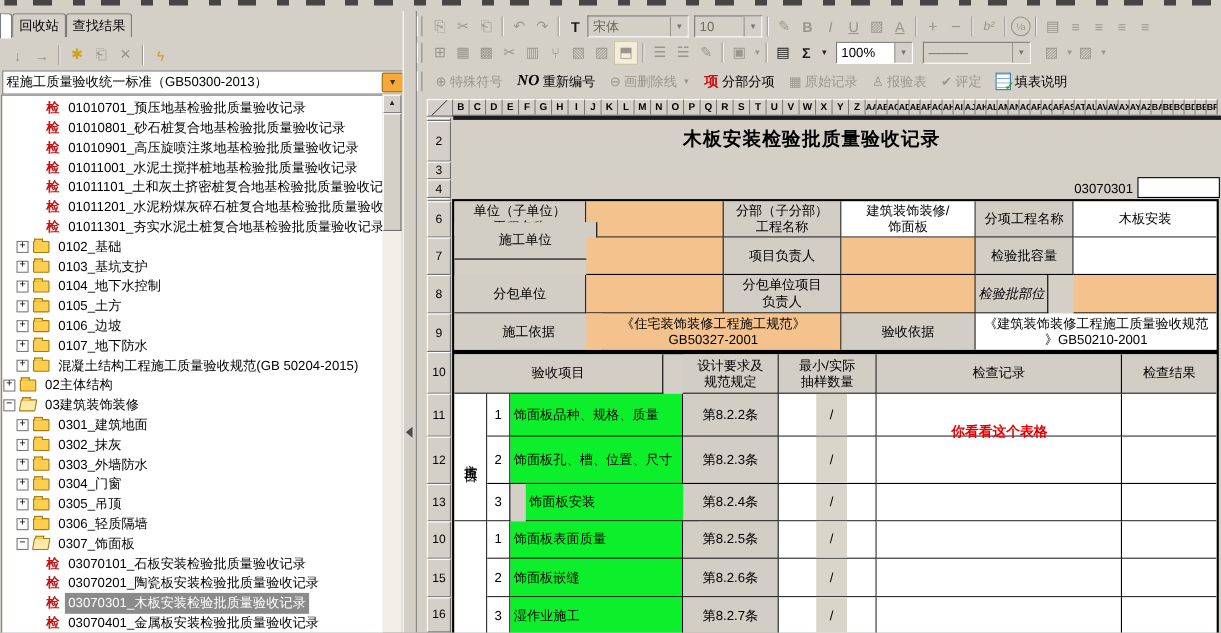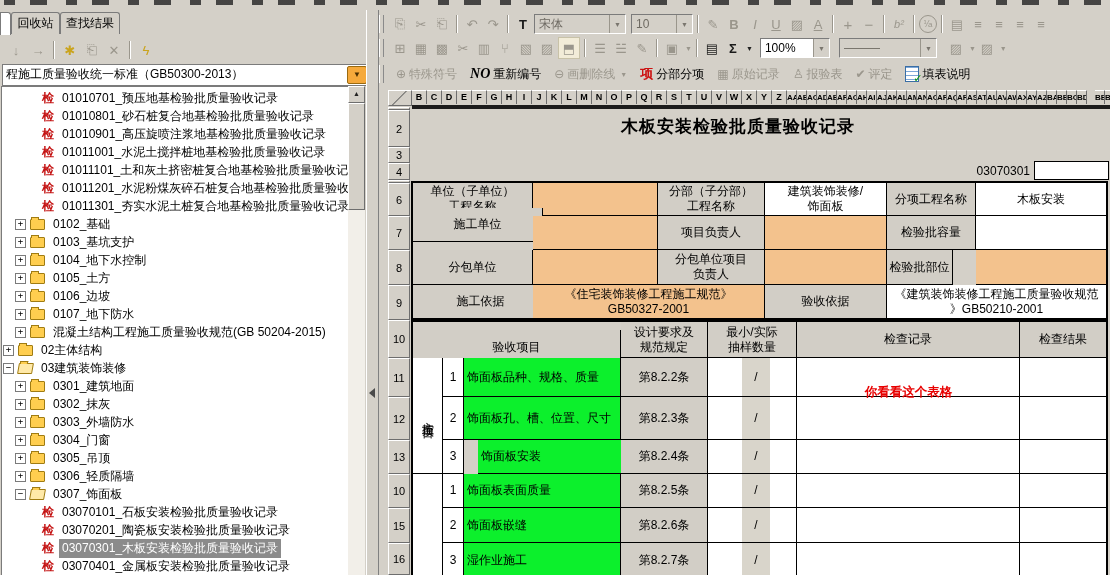--- a/index.html
+++ b/index.html
@@ -453,21 +453,21 @@
       <span class="ch" style="width: 9px; font-size: 8px;">AU</span>
       <span class="ch" style="width: 9px; font-size: 8px;">AV</span>
       <span class="ch" style="width: 9px; font-size: 8px;">AW</span>
       <span class="ch" style="width: 9px; font-size: 8px;">AX</span>
       <span class="ch" style="width: 9px; font-size: 8px;">AY</span>
       <span class="ch" style="width: 9px; font-size: 8px;">AZ</span>
       <span class="ch" style="width: 9px; font-size: 8px;">BA</span>
       <span class="ch" style="width: 9px; font-size: 8px;">BB</span>
       <span class="ch" style="width: 9px; font-size: 8px;">BC</span>
       <span class="ch" style="width: 9px; font-size: 8px;">BD</span>
-      <span class="ch" style="width: 9px; font-size: 8px; margin-left: 8px;">BE</span>
+      <span class="ch" style="width: 9px; font-size: 8px;">BE</span>
       <span class="ch" style="width: 9px; font-size: 8px;">BF</span>
     </div>
   <div id="rowhead">
       <div class="rh" style="top: 107px; height: 1px;"></div>
       <div class="rh" style="top: 110px; height: 35px;">2</div>
       <div class="rh" style="top: 147px; height: 14px;">3</div>
       <div class="rh" style="top: 163px; height: 15px;">4</div>
       <div class="rh" style="top: 180px; height: 1px;"></div>
       <div class="rh" style="top: 183px; height: 31px;">6</div>
       <div class="rh" style="top: 216px; height: 32px;">7</div>
@@ -491,45 +491,45 @@
     <div class="c lab" style="left:0;top:0;width:120px;height:33px;">单位（子单位）
 工程名称</div>
     <div class="c org" style="left:120px;top:0;width:125px;height:33px;"></div>
     <div class="c lab" style="left:245px;top:0;width:107px;height:33px;">分部（子分部）
 工程名称</div>
     <div class="c wht" style="left:352px;top:0;width:122px;height:33px;">建筑装饰装修/
 饰面板</div>
     <div class="c lab" style="left:474px;top:0;width:89px;height:33px;">分项工程名称</div>
     <div class="c wht nr" style="left:563px;top:0;width:130px;height:33px;">木板安装</div>
 
-    <div class="c lab" style="left:0;top:25px;width:130px;height:34px;font-family:Liberation Serif, serif;">施工单位</div>
+    <div class="c lab" style="left:0;top:19px;width:130px;height:34px;font-family:Liberation Serif, serif;">施工单位</div>
     <div class="c org" style="left:120px;top:33px;width:125px;height:34px;"></div>
     <div class="c lab" style="left:245px;top:33px;width:107px;height:34px;">项目负责人</div>
     <div class="c org" style="left:352px;top:33px;width:122px;height:34px;"></div>
     <div class="c lab" style="left:474px;top:33px;width:89px;height:34px;">检验批容量</div>
     <div class="c wht nr" style="left:563px;top:33px;width:130px;height:34px;"></div>
 
     <div class="c lab" style="left:0;top:67px;width:120px;height:35px;">分包单位</div>
     <div class="c org" style="left:120px;top:67px;width:125px;height:35px;"></div>
     <div class="c lab" style="left:245px;top:67px;width:107px;height:35px;">分包单位项目
 负责人</div>
     <div class="c org" style="left:352px;top:67px;width:122px;height:35px;"></div>
-    <div class="c lab" style="left:474px;top:67px;width:66px;height:35px;">检验批部位</div>
+    <div class="c lab" style="left:474px;top:67px;width:66px;height:35px;font-style:italic;">检验批部位</div>
     <div class="c org nr" style="left:563px;top:67px;width:130px;height:35px;"></div>
 
     <div class="c lab nb" style="left:0;top:102px;width:136px;height:33px;">施工依据</div>
     <div class="c org nb" style="left:120px;top:102px;width:232px;height:33px;">《住宅装饰装修工程施工规范》
 GB50327-2001</div>
     <div class="c lab nb" style="left:352px;top:102px;width:122px;height:33px;">验收依据</div>
     <div class="c wht nb nr" style="left:474px;top:102px;width:219px;height:33px;">《建筑装饰装修工程施工质量验收规范
 》GB50210-2001</div>
   </div>
 
   <div class="tblbox" style="top:320px;height:258px;">
-    <div class="c lab" style="left:0;top:8px;width:208px;height:36px;">验收项目</div>
+    <div class="c lab" style="left:0;top:0;width:190px;height:36px;">验收项目</div>
     <div class="c lab" style="left:208px;top:0;width:87px;height:36px;">设计要求及
 规范规定</div>
     <div class="c lab" style="left:295px;top:0;width:89px;height:36px;">最小/实际
 抽样数量</div>
     <div class="c lab" style="left:384px;top:0;width:223px;height:36px;">检查记录</div>
     <div class="c lab nr" style="left:607px;top:0;width:86px;height:36px;">检查结果</div>
 
     <div class="c wht" style="left:0;top:36px;width:30px;height:116px;"><span class="vtext">主控项目</span></div>
     <div class="c wht nb" style="left:0;top:152px;width:30px;height:104px;"><span class="vtext"></span></div>
 

